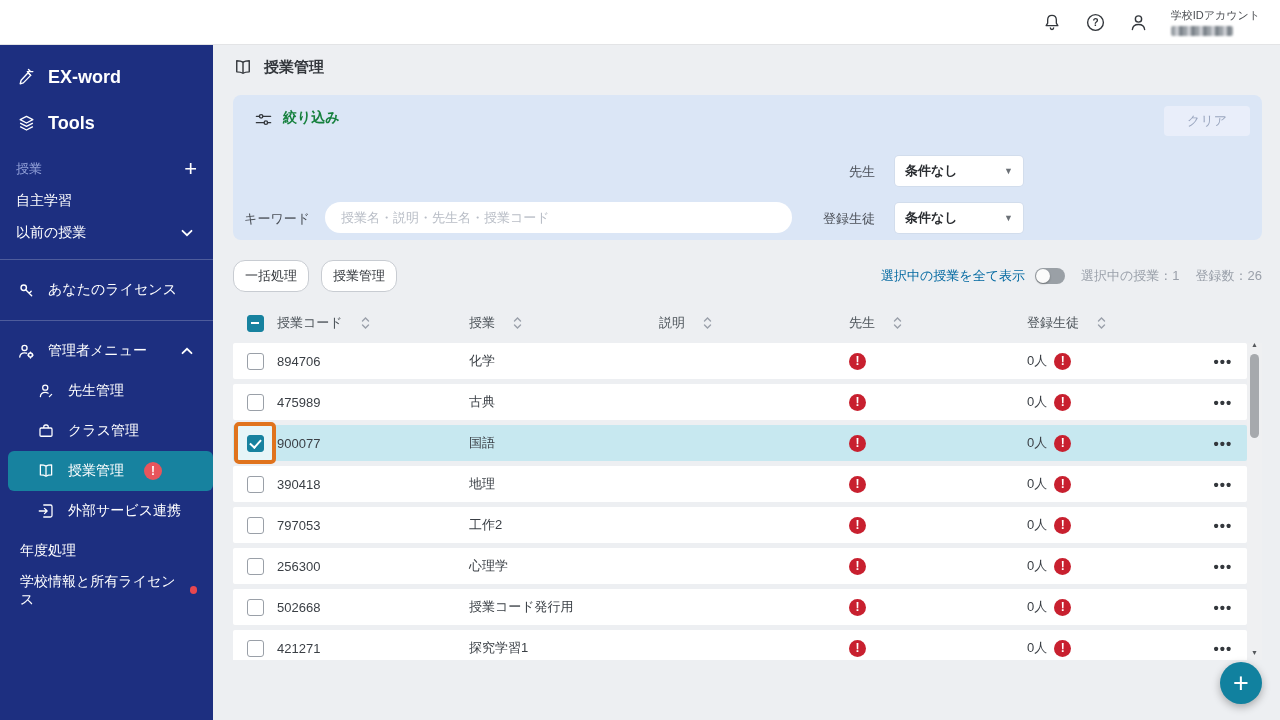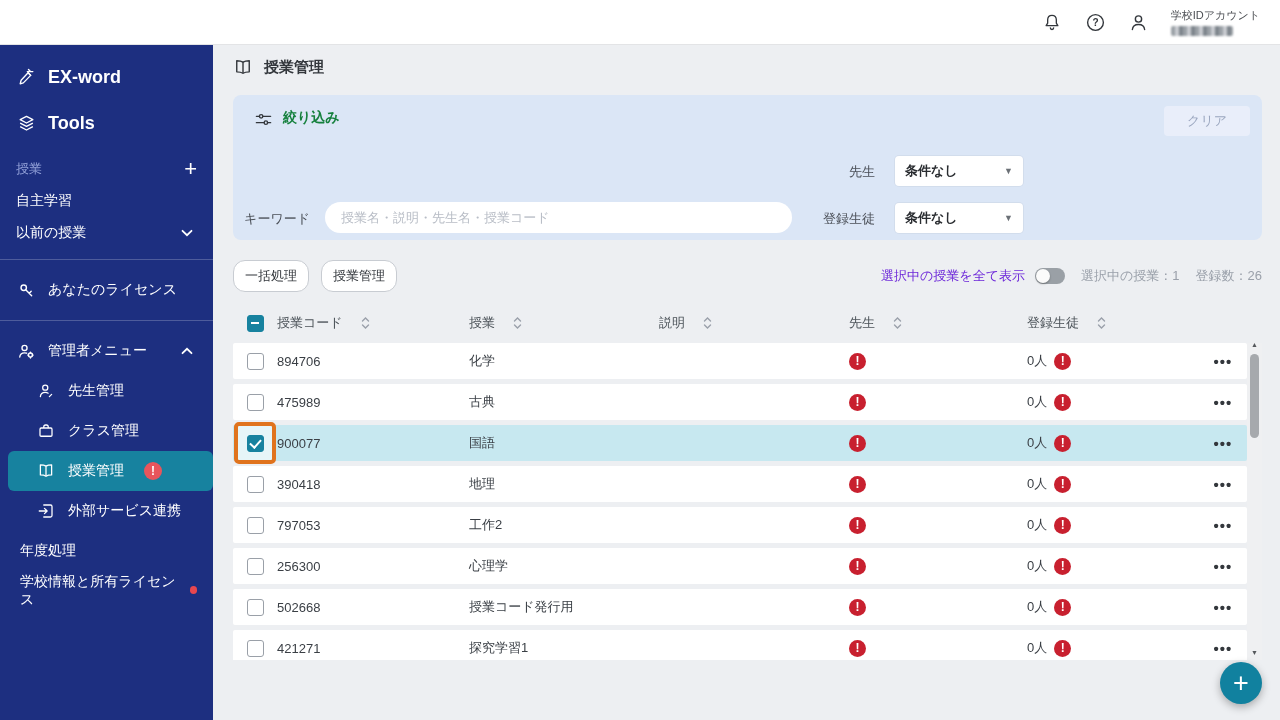--- a/index.html
+++ b/index.html
@@ -56,21 +56,21 @@
   .dropdown .caret { margin-left:auto; font-size:9px; color:#6b7076; }
   .keyword-input { position:absolute; left:92px; top:107px; width:467px; height:31px; border:none;
                    border-radius:16px; padding:0 16px; font-size:13px; color:#333; background:#fff; outline:none; }
   .keyword-input::placeholder { color:#b8bdc6; }
 
   
   .toolbar { position:absolute; left:20px; right:18px; top:216px; height:30px; display:flex; align-items:center; }
   .tool-btn { background:#fff; border:1px solid #c8ccd2; border-radius:12px; color:#33373c; font-size:13px;
               padding:6px 11px; margin-right:12px; cursor:pointer; }
   .tb-right { margin-left:auto; display:flex; align-items:center; gap:16px; }
-  .toggle-label { font-size:13px; color:#6d28d9; }
+  .toggle-label { font-size:13px; color:#0369a1; }
   .toggle { width:30px; height:16px; border-radius:8px; background:#9aa0a6; position:relative; cursor:pointer; margin-left:-6px; }
   .toggle .knob { position:absolute; left:1px; top:1px; width:14px; height:14px; border-radius:50%; background:#fbfbfb;
                   box-shadow:0 1px 2px rgba(0,0,0,.3); }
   .counter { font-size:13px; color:#9aa0aa; }
 
   
   .tgrid { display:grid; grid-template-columns:44px 192px 190px 190px 170px 180px 1fr; align-items:center; }
   .thead { position:absolute; left:20px; top:258px; width:1014px; height:40px; font-size:13px; color:#4b5258; }
   .th-cell { display:flex; align-items:center; gap:18px; }
   .sort-ic { display:inline-flex; }

